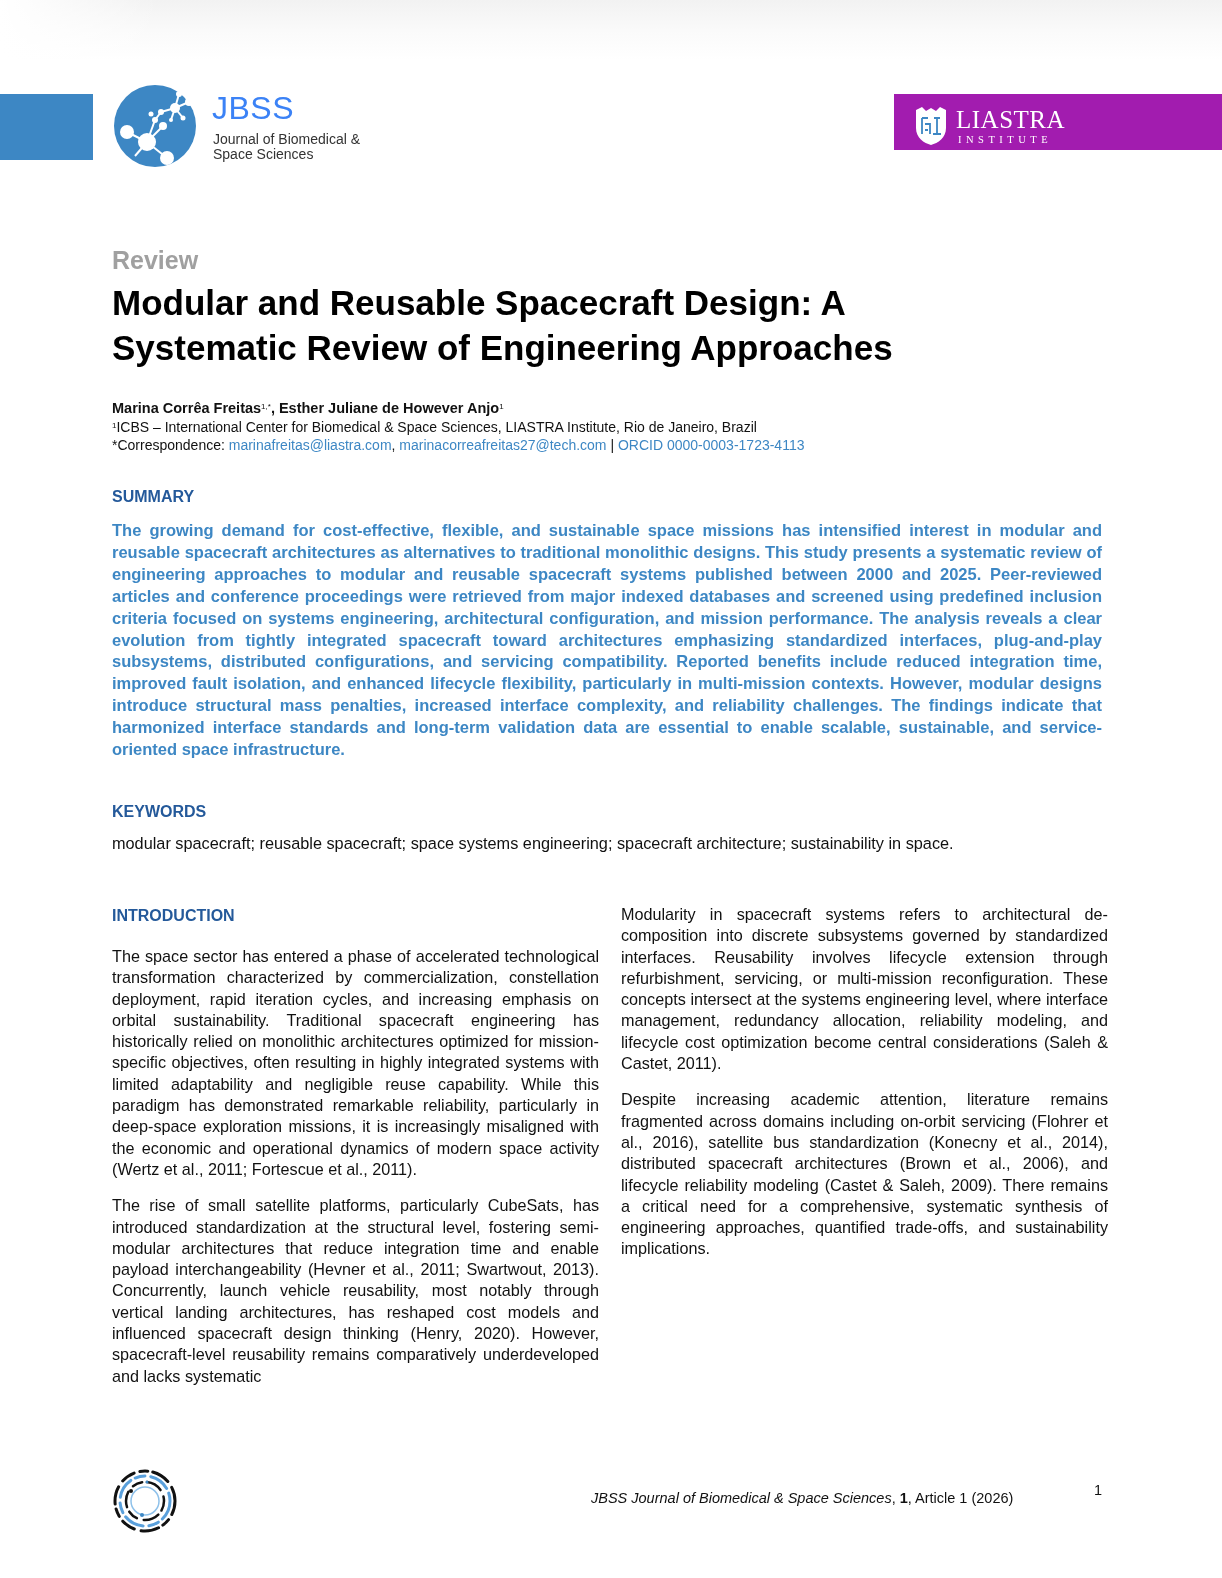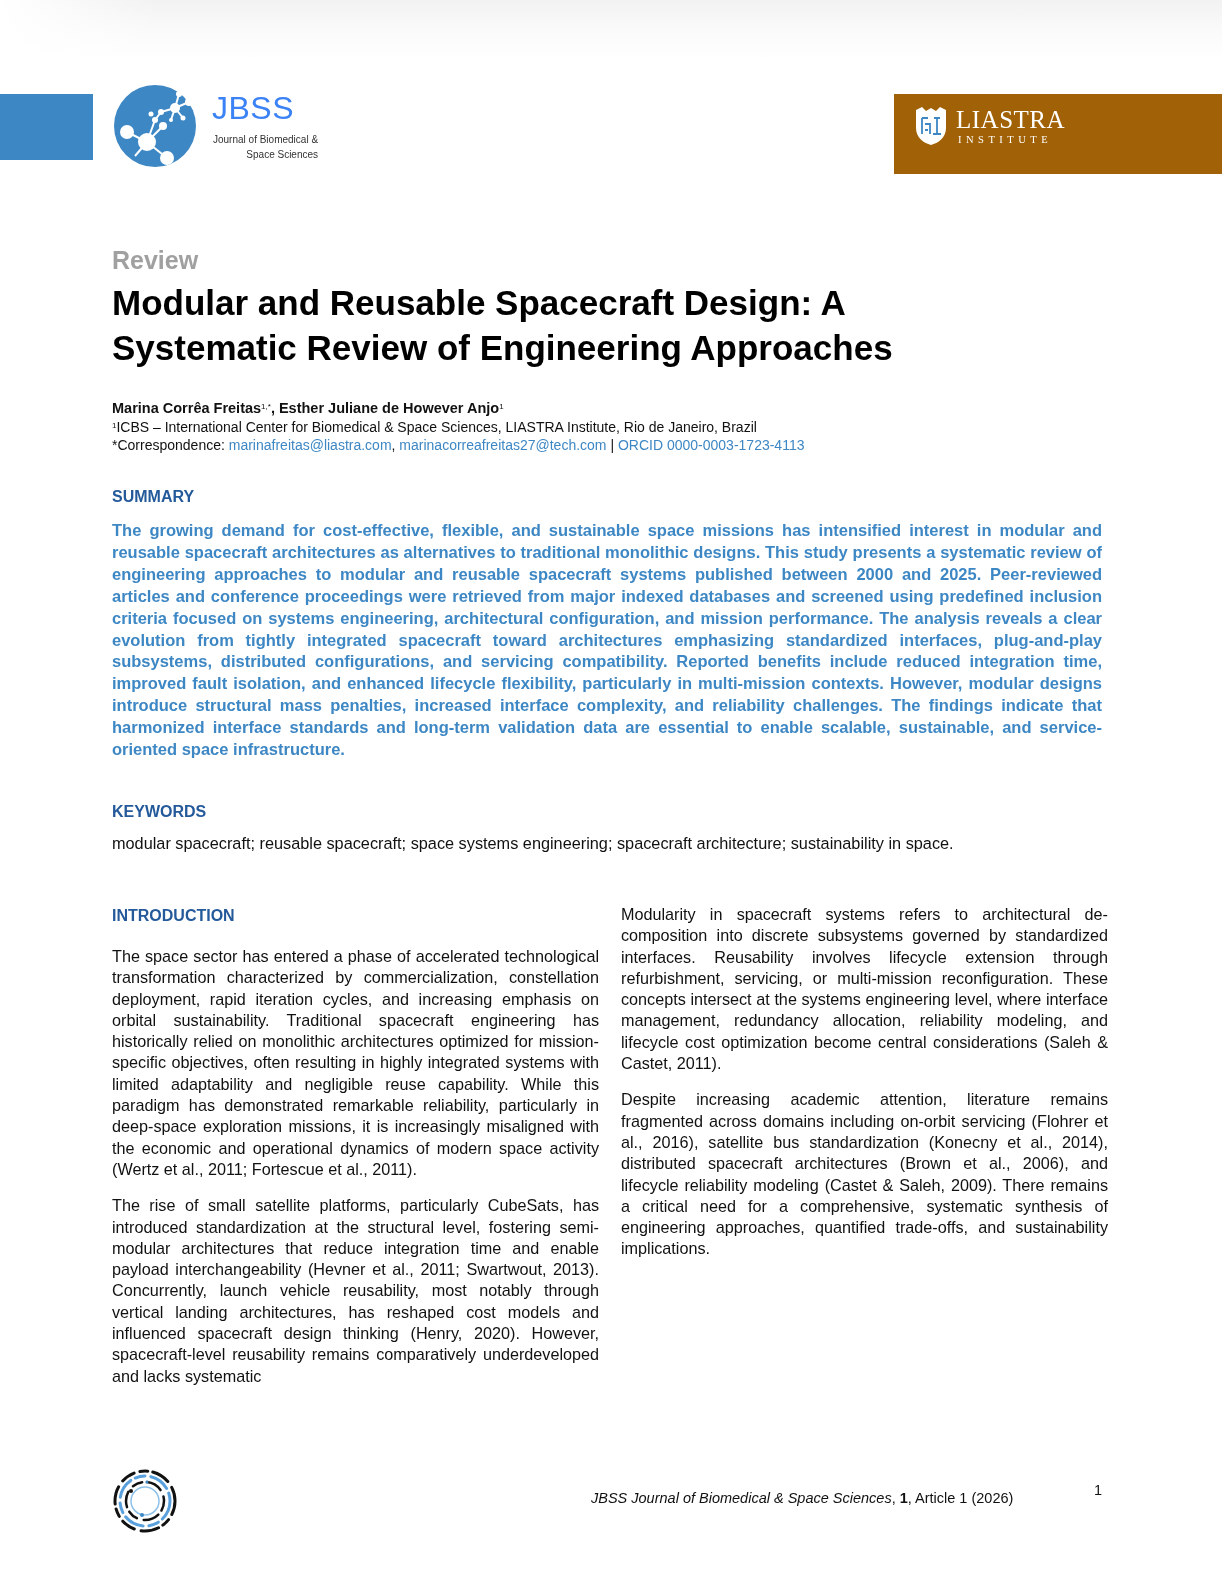--- a/index.html
+++ b/index.html
@@ -18,24 +18,24 @@
   }
   .left-band {
     position:absolute; left:0; top:94px; width:93px; height:66px; background:#3d87c4;
   }
   .jbss-logo { position:absolute; left:113px; top:84px; width:84px; height:84px; }
   .jbss-name {
     position:absolute; left:212px; top:90px; font-size:32px; letter-spacing:0.5px;
     color:#3b82f6; font-weight:normal;
   }
   .jbss-sub {
-    position:absolute; left:213px; top:132px; font-size:10px; line-height:15px; color:#333;text-align:right;
+    position:absolute; left:213px; top:132px; font-size:14px; line-height:15px; color:#333;
   }
   .liastra-band {
-    position:absolute; left:894px; top:94px; width:328px; height:80px; background:#a16207;
+    position:absolute; left:894px; top:94px; width:328px; height:56px; background:#a21caf;
   }
   .liastra-crest { position:absolute; left:20px; top:12px; width:34px; height:40px; }
   .liastra-name {
     position:absolute; left:62px; top:12px; color:#fff; font-family:"Liberation Serif", serif;
     font-size:25px; letter-spacing:0.5px;
   }
   .liastra-sub {
     position:absolute; left:64px; top:40px; color:#fff; font-family:"Liberation Serif", serif;
     font-size:10.5px; letter-spacing:4.5px;
   }

